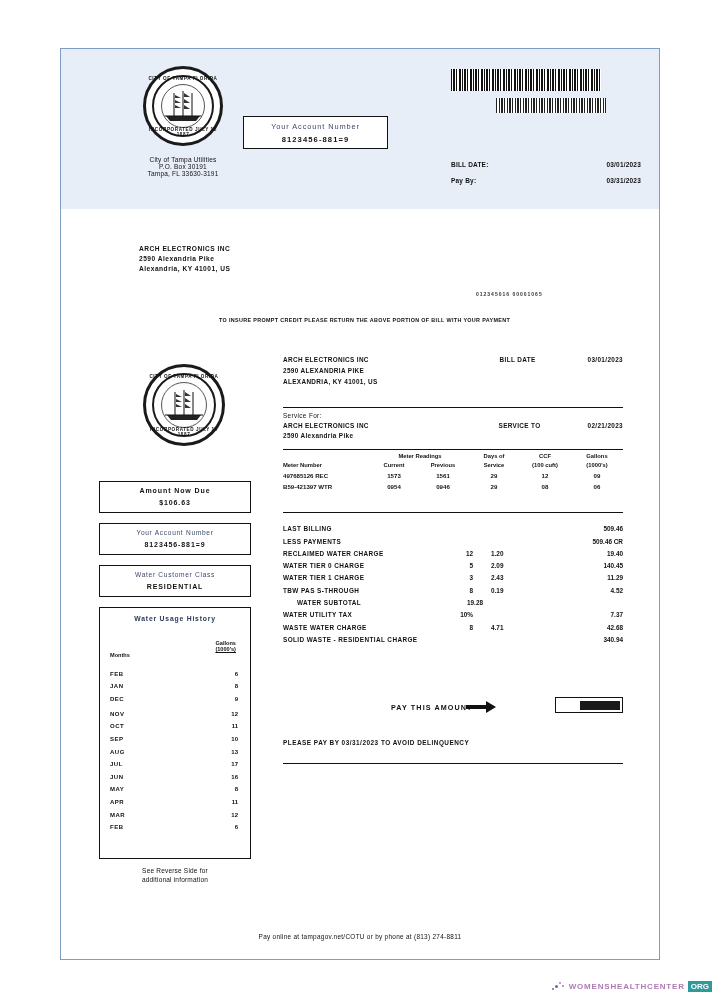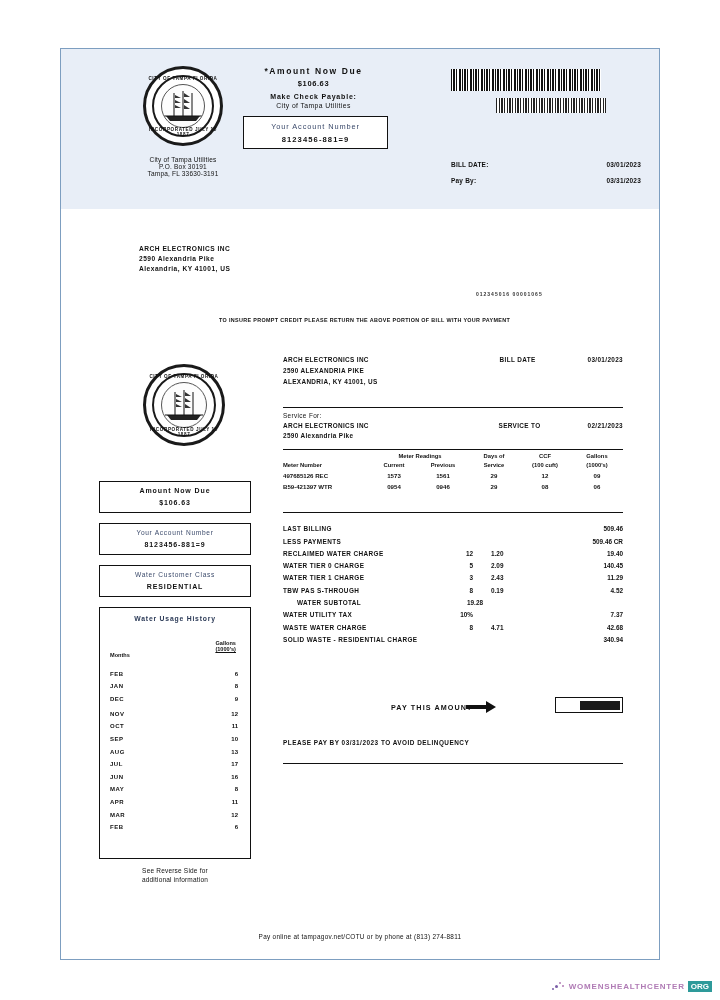--- a/index.html
+++ b/index.html
@@ -98,26 +98,20 @@
     <div class="seal-txt" style="top:7px;">CITY OF TAMPA FLORIDA</div>
     <div class="seal-txt" style="bottom:6px;">INCORPORATED JULY 15 1887</div>
   </div>
 
   <div style="position:absolute;left:42px;top:107px;width:160px;" class="ctr">
     <div class="lbl">City of Tampa Utilities</div>
     <div class="lbl">P.O. Box 30191</div>
     <div class="lbl">Tampa, FL 33630-3191</div>
   </div>
 
-  <div style="position:absolute;left:165px;top:17px;width:175px;" class="ctr">
-    <div class="amt-title">*Amount Now Due</div>
-    <div class="amt-val" style="margin-top:3px;">$106.63</div>
-    <div class="mcp" style="margin-top:5px;">Make Check Payable:</div>
-    <div class="mcp2" style="margin-top:2px;">City of Tampa Utilities</div>
-  </div>
 
   <div class="acctbox" style="left:182px;top:67px;width:145px;height:33px;">
     <div class="acct-t" style="margin-top:5px;">Your Account Number</div>
     <div class="acct-v" style="margin-top:4px;">8123456-881=9</div>
   </div>
 
   <div class="bc" style="left:390px;top:20px;width:150px;height:22px;"></div>
   <div class="bc2" style="left:435px;top:49px;width:110px;height:15px;"></div>
 
   <div style="position:absolute;left:390px;top:112px;width:190px;">

